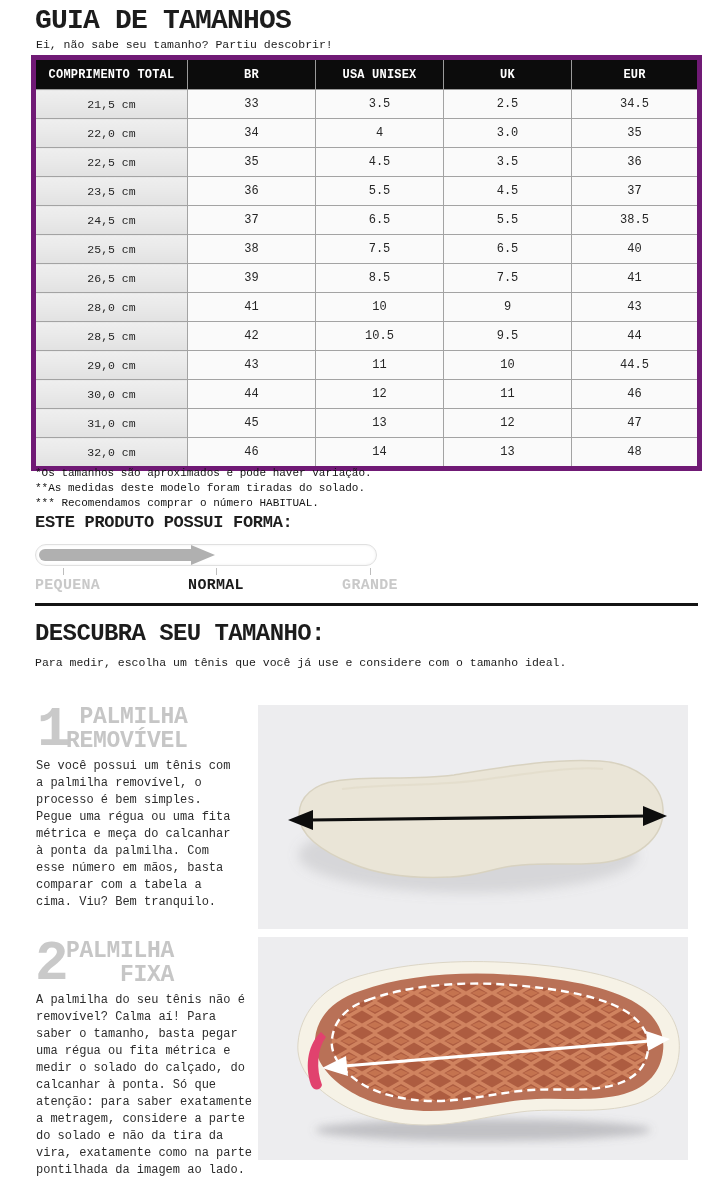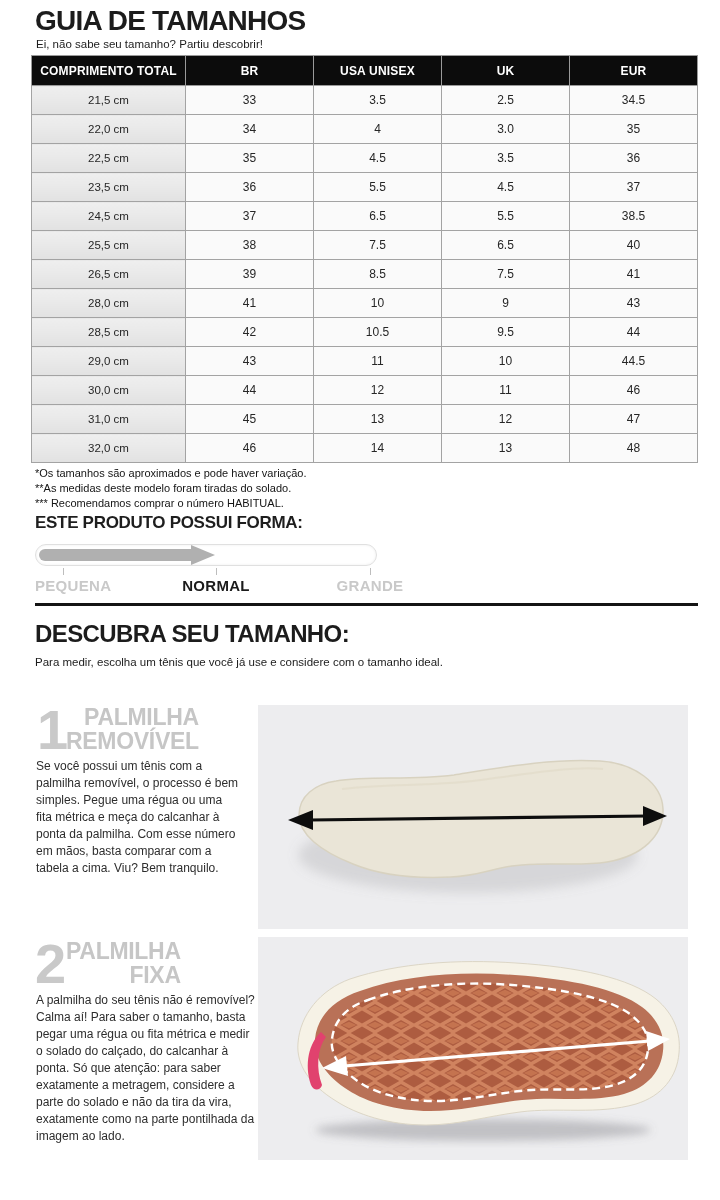--- a/index.html
+++ b/index.html
@@ -1,26 +1,26 @@
 <!DOCTYPE html>
 <html><head>
 <meta charset="utf-8">
 <style>
   html,body{margin:0;padding:0;background:#fff;}
   #page{position:relative;width:720px;height:1200px;background:#fff;overflow:hidden;
-        font-family:Liberation Sans, sans-serif;color:#222;}
+        font-family:Liberation Mono, monospace;color:#222;}
   .abs{position:absolute;}
 
   
   #page-title{left:35px;top:5px;font-size:28px;font-weight:700;letter-spacing:-0.8px;color:#1c1c1c;}
   #page-subtitle{left:36px;top:38px;font-size:11.5px;color:#1c1c1c;}
 
   
   #size-table{position:absolute;left:31px;top:55px;width:666px;border-collapse:collapse;
-              table-layout:fixed;border:1px solid #701a75;padding-left:43px;}
+              table-layout:fixed;border:5px solid #701a75;padding-left:43px;}
   #size-table th{background:#0c0c0c;color:#fff;font-weight:700;font-size:12px;height:27px;
                  border:1px solid #9a9a9a;letter-spacing:0.2px;}
   #size-table td{background:#fafafa;border:1px solid #a3a3a3;height:26px;text-align:center;
                  font-size:12px;color:#262626;}
   #size-table td.label-cell{background:linear-gradient(180deg,#efefef 0%,#e2e2e2 100%);font-size:11.5px;margin-left:26px;}
 
   
   #footnotes{left:35px;top:466px;font-size:11px;line-height:15px;color:#141414;}
   #footnotes div{white-space:nowrap;}
 

